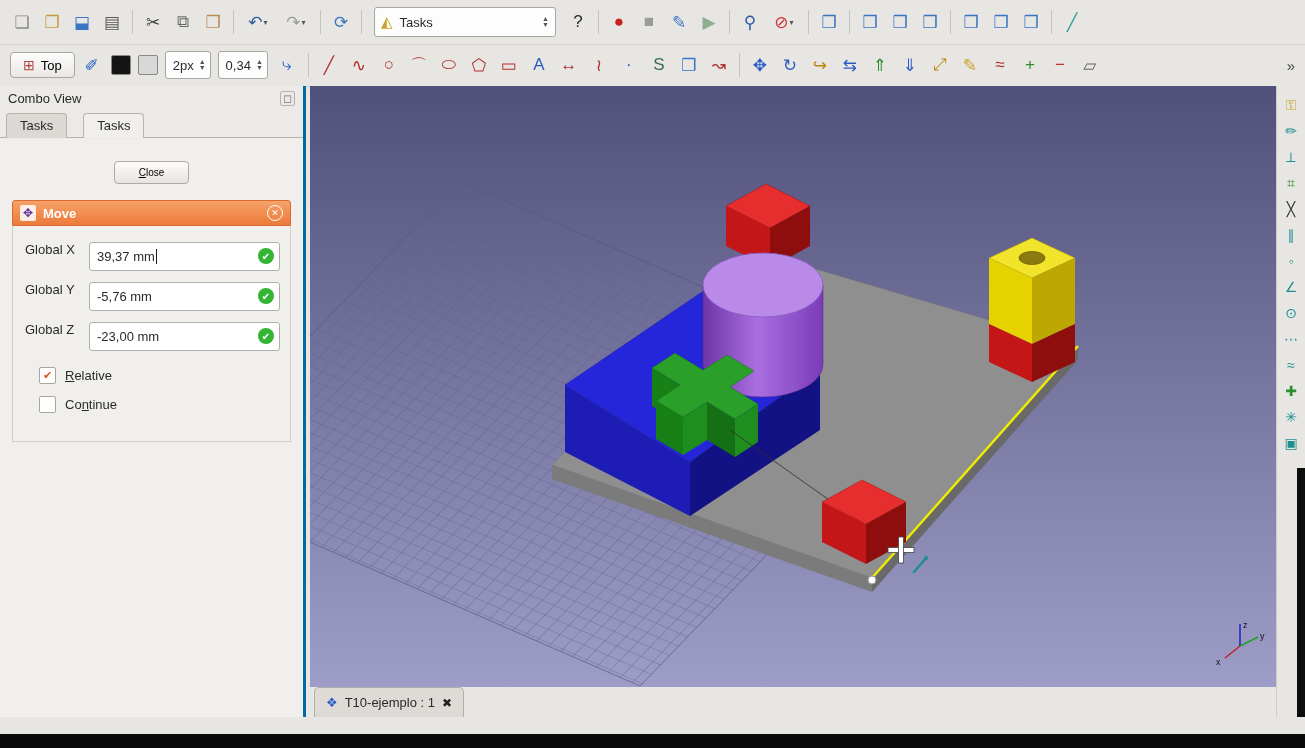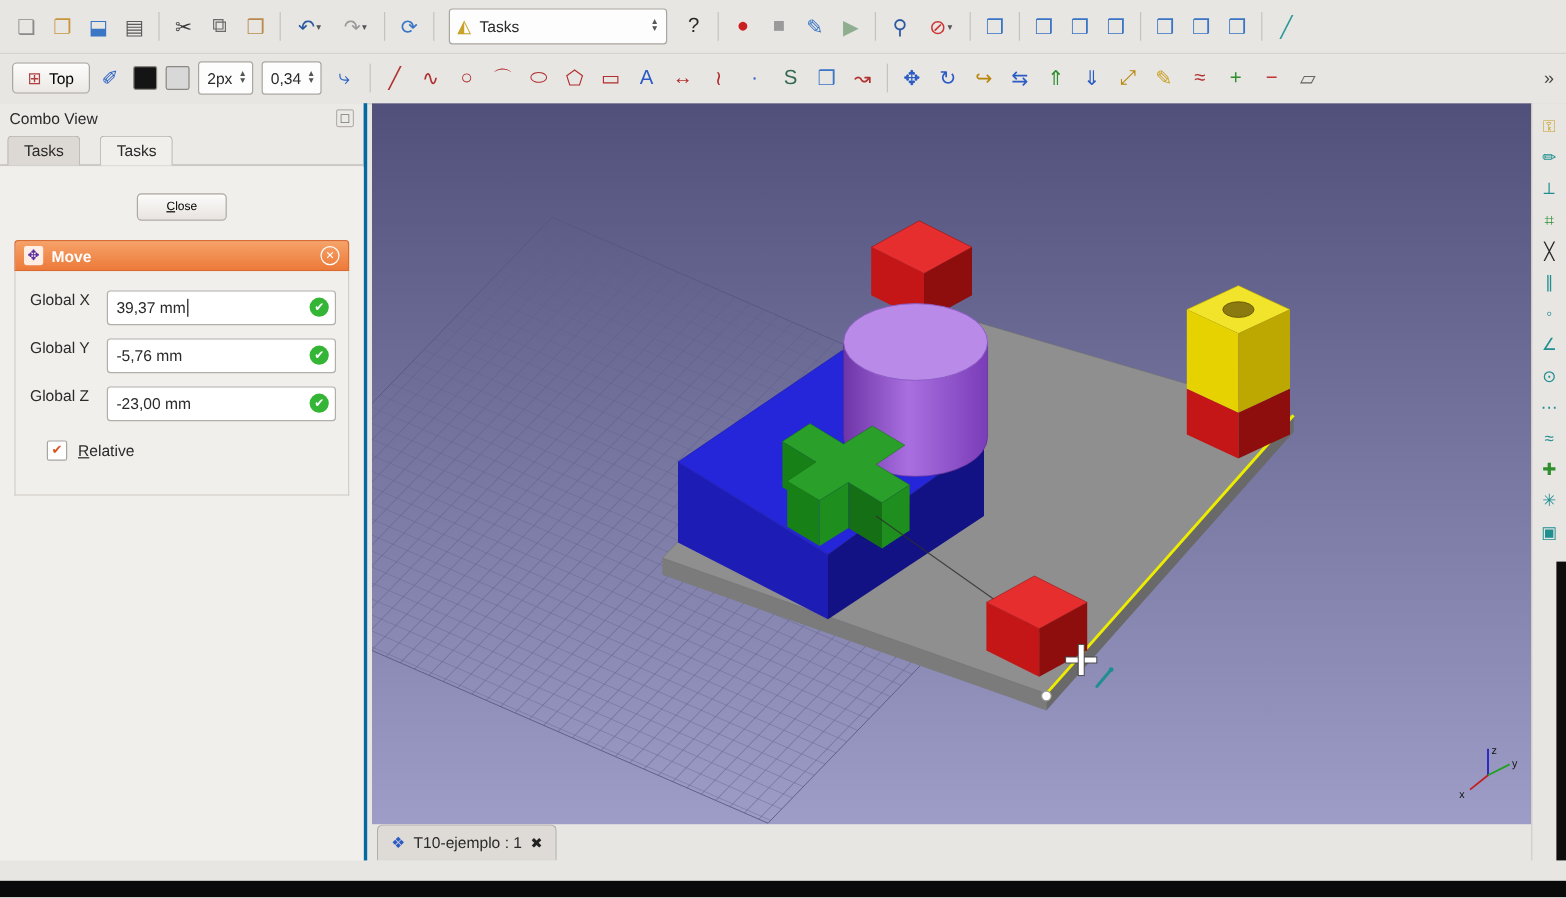--- a/index.html
+++ b/index.html
@@ -366,20 +366,24 @@
             </div>
 
           <div class="checks">
 
           <div class="check-row checked">
                 <span class="cbox">
                   <span class="cmark">✔</span>
                 </span>
                 <span class="clabel"><span></span><span class="mn">R</span><span>elative</span></span>
               </div>
+              <div class="check-row">
+                <span class="cbox"></span>
+                <span class="clabel"><span>Co</span><span class="mn">n</span><span>tinue</span></span>
+              </div>
             </div>
 
         </div>
       </div>
     </div>
   </div>
 
   <div class="viewport">
     <svg viewBox="0 0 967 601" width="967" height="601">
       <defs>

